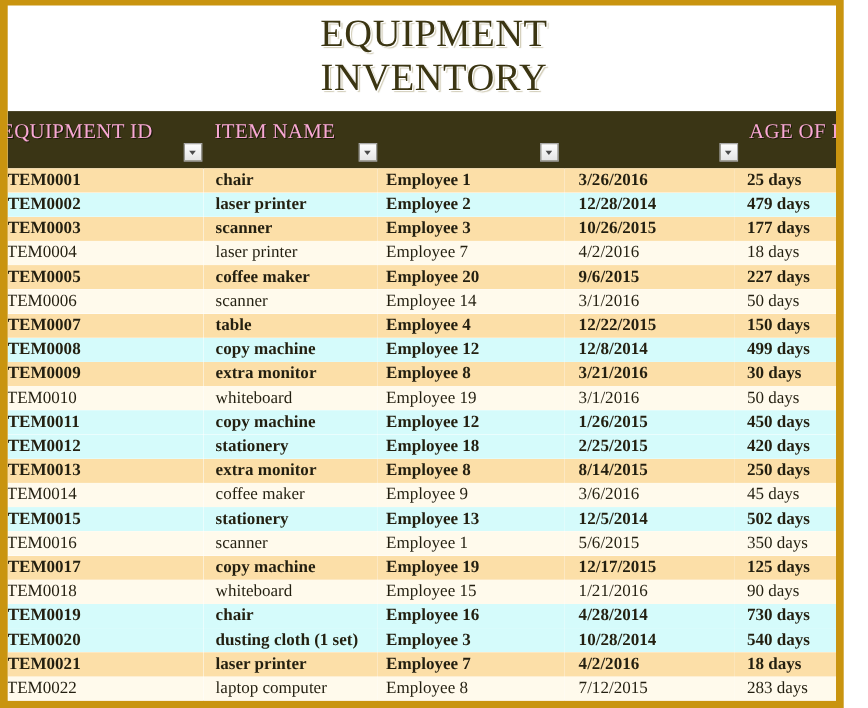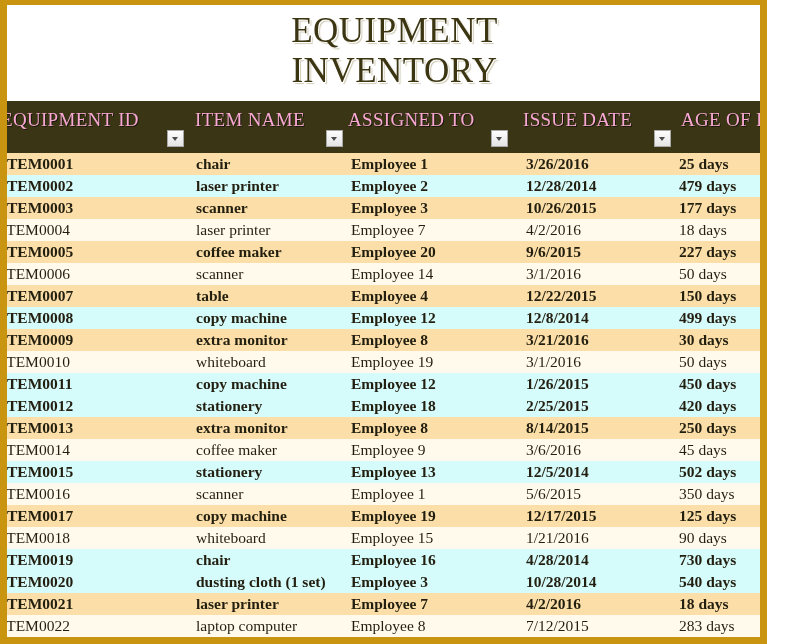--- a/index.html
+++ b/index.html
@@ -138,24 +138,22 @@
     <span class="title-line">INVENTORY</span>
   </div>
 
   <div id="header-band">
     <div class="hdr-cell" style="left:-6px;">EQUIPMENT ID</div>
     <div class="filter-btn" style="left:160px;"></div>
 
     <div class="hdr-cell" style="left:188px;text-align:right;">ITEM NAME</div>
     <div class="filter-btn" style="left:319px;"></div>
 
-    <div class="hdr-cell" style="left:341px;">ASSIGNED TO</div>
     <div class="filter-btn" style="left:484px;"></div>
 
-    <div class="hdr-cell" style="left:516px;">ISSUE DATE</div>
     <div class="filter-btn" style="left:647px;"></div>
 
     <div class="hdr-cell" style="left:674px;">AGE OF ITEM</div>
   </div>
 
   <table id="grid">
     <tbody id="grid-body">
         <tr class="band-orange">
           <td class="c-id"><span>ITEM0001</span></td>
           <td class="c-name"><span>chair</span></td>

